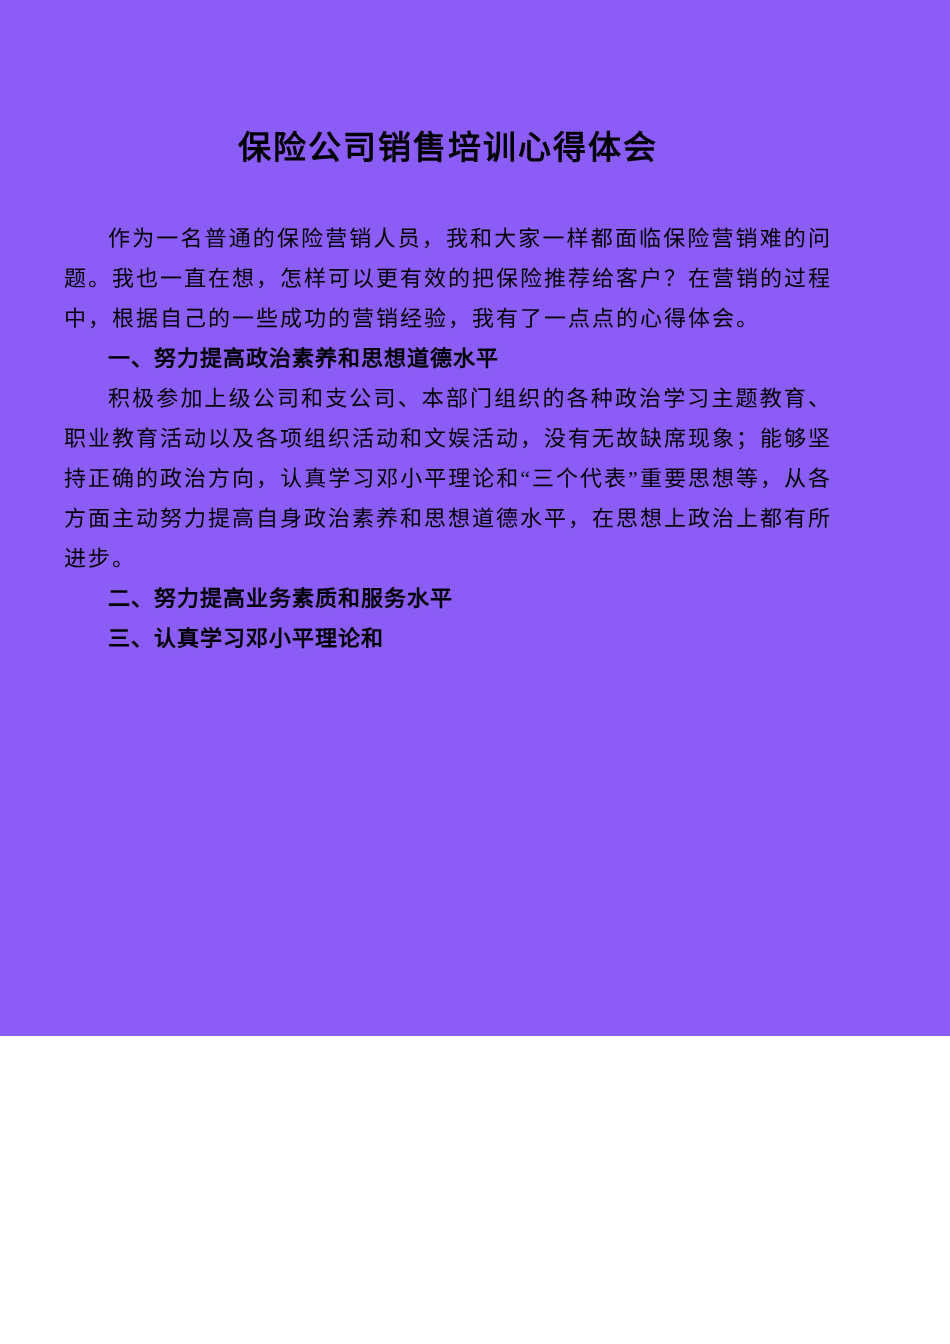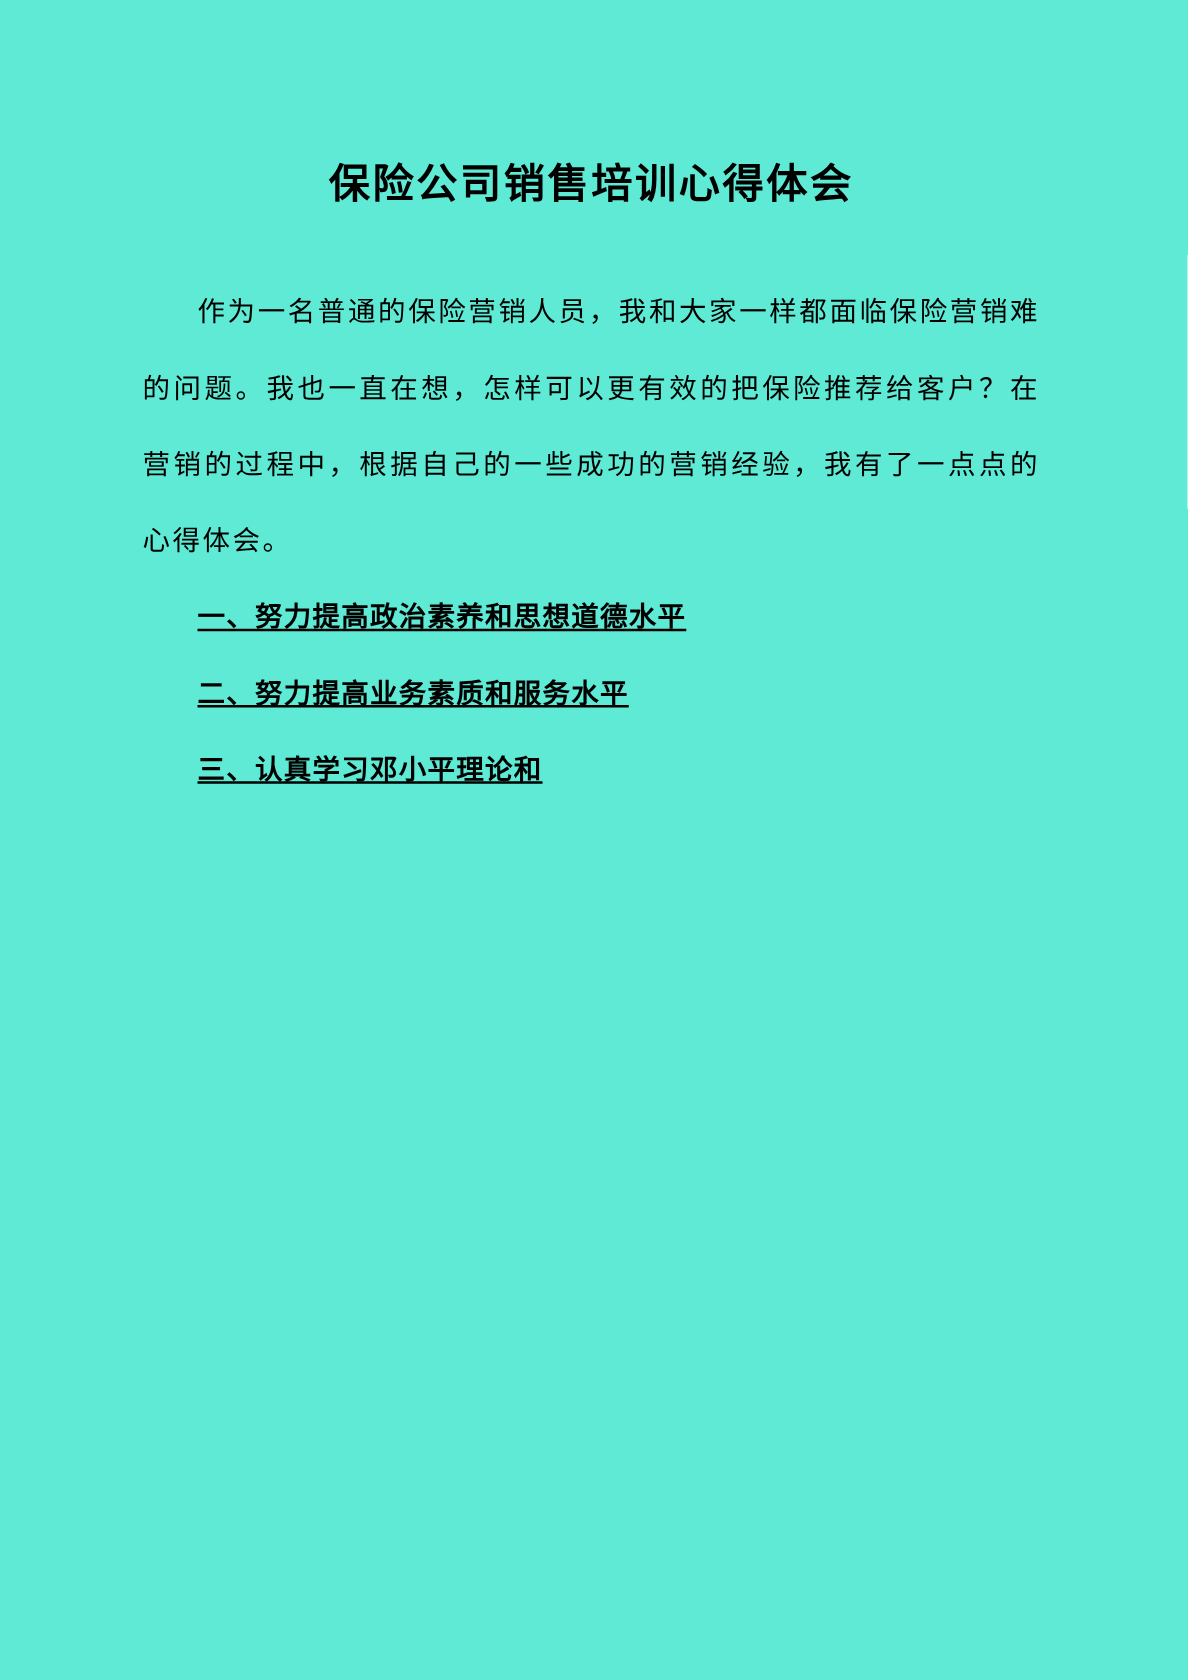--- a/index.html
+++ b/index.html
@@ -4,68 +4,68 @@
 <title>保险公司销售培训心得体会</title>
 <style>
   html, body {
     margin: 0;
     padding: 0;
     background: #ffffff;
   }
   .page {
     position: relative;
     width: 950px;
-    height: 1344px;
+    height: 1036px;
     margin: 0 auto;
-    background: #5eead4;
+    background: #8b5cf6;
     box-sizing: border-box;
-    padding: 128px 118px 0 114px;
+    padding: 128px 118px 0 64px;
     overflow: hidden;
     color: #000000;
     font-family: "Liberation Serif", "DejaVu Serif", serif;
   }
   .doc-title {
     margin: 0 0 50px 0;
     text-align: center;
     font-size: 33px;
     font-weight: bold;
     letter-spacing: 2px;
     line-height: 1.25;
     font-family: "Liberation Serif", "DejaVu Serif", serif;
   }
   .block {
     margin: 0;
     font-size: 22px;
-    line-height: 61px;
+    line-height: 40px;
     letter-spacing: 2px;
     text-align: justify;
     text-indent: 2em;
     word-break: break-all;
   }
   .para {
     font-weight: normal;
   }
   .heading {
     font-weight: bold;
     font-family: "Liberation Sans", "DejaVu Sans", sans-serif;
     letter-spacing: 1px;
-    text-decoration: underline;
   }
 </style>
 </head>
 <body>
 
 <div class="page">
 
   <h1 class="doc-title">保险公司销售培训心得体会</h1>
 
   <p class="block para">作为一名普通的保险营销人员，我和大家一样都面临保险营销难的问题。我也一直在想，怎样可以更有效的把保险推荐给客户？在营销的过程中，根据自己的一些成功的营销经验，我有了一点点的心得体会。</p>
 
   <h2 class="block heading">一、努力提高政治素养和思想道德水平</h2>
 
+  <p class="block para">积极参加上级公司和支公司、本部门组织的各种政治学习主题教育、职业教育活动以及各项组织活动和文娱活动，没有无故缺席现象；能够坚持正确的政治方向，认真学习邓小平理论和“三个代表”重要思想等，从各方面主动努力提高自身政治素养和思想道德水平，在思想上政治上都有所进步。</p>
 
   <h2 class="block heading">二、努力提高业务素质和服务水平</h2>
 
 
   <h2 class="block heading">三、认真学习邓小平理论和</h2>
 
 
 </div>
 
 </body></html>

